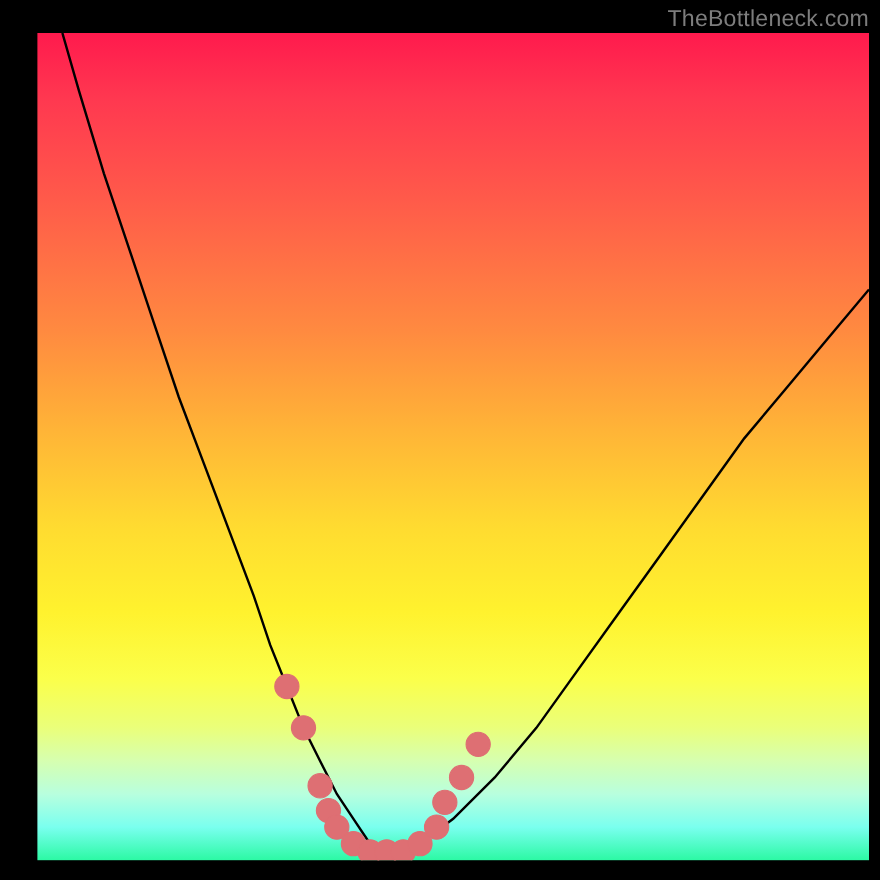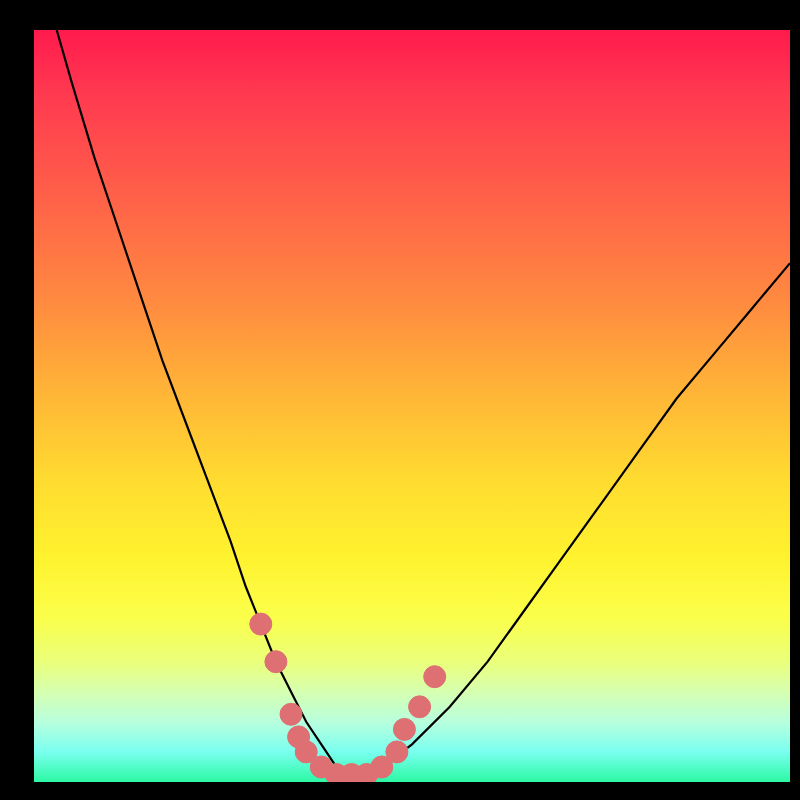--- a/index.html
+++ b/index.html
@@ -56,20 +56,21 @@
     font-size: 21px;
     font-weight: 500;
     letter-spacing: 0.2px;
     user-select: none;
   }
 </style>
 </head>
 <body>
 
 <div class="frame">
+  <div class="watermark">TheBottleneck.com</div>
 
   <div class="plot">
     <svg viewBox="0 0 756 752" preserveAspectRatio="none">
       <path id="curve-path" fill="none" stroke="#000000" stroke-width="2.2" d="M22.7 0.0 L37.8 52.6 L60.5 127.8 L83.2 195.5 L105.8 263.2 L128.5 330.9 L151.2 391.0 L173.9 451.2 L196.6 511.4 L211.7 556.5 L226.8 594.1 L241.9 631.7 L257.0 661.8 L272.2 691.8 L287.3 714.4 L302.4 737.0 L317.5 744.5 L332.6 744.5 L347.8 737.0 L378.0 714.4 L415.8 676.8 L453.6 631.7 L491.4 579.0 L529.2 526.4 L567.0 473.8 L604.8 421.1 L642.6 368.5 L680.4 323.4 L718.2 278.2 L756.0 233.1"></path>
       <g id="marker-group">
           <circle cx="226.8" cy="594.1" r="11" fill="#de6f73" stroke="#de6f73"></circle>
           <circle cx="241.9" cy="631.7" r="11" fill="#de6f73" stroke="#de6f73"></circle>
           <circle cx="257.0" cy="684.3" r="11" fill="#de6f73" stroke="#de6f73"></circle>
           <circle cx="264.6" cy="706.9" r="11" fill="#de6f73" stroke="#de6f73"></circle>
           <circle cx="272.2" cy="721.9" r="11" fill="#de6f73" stroke="#de6f73"></circle>

